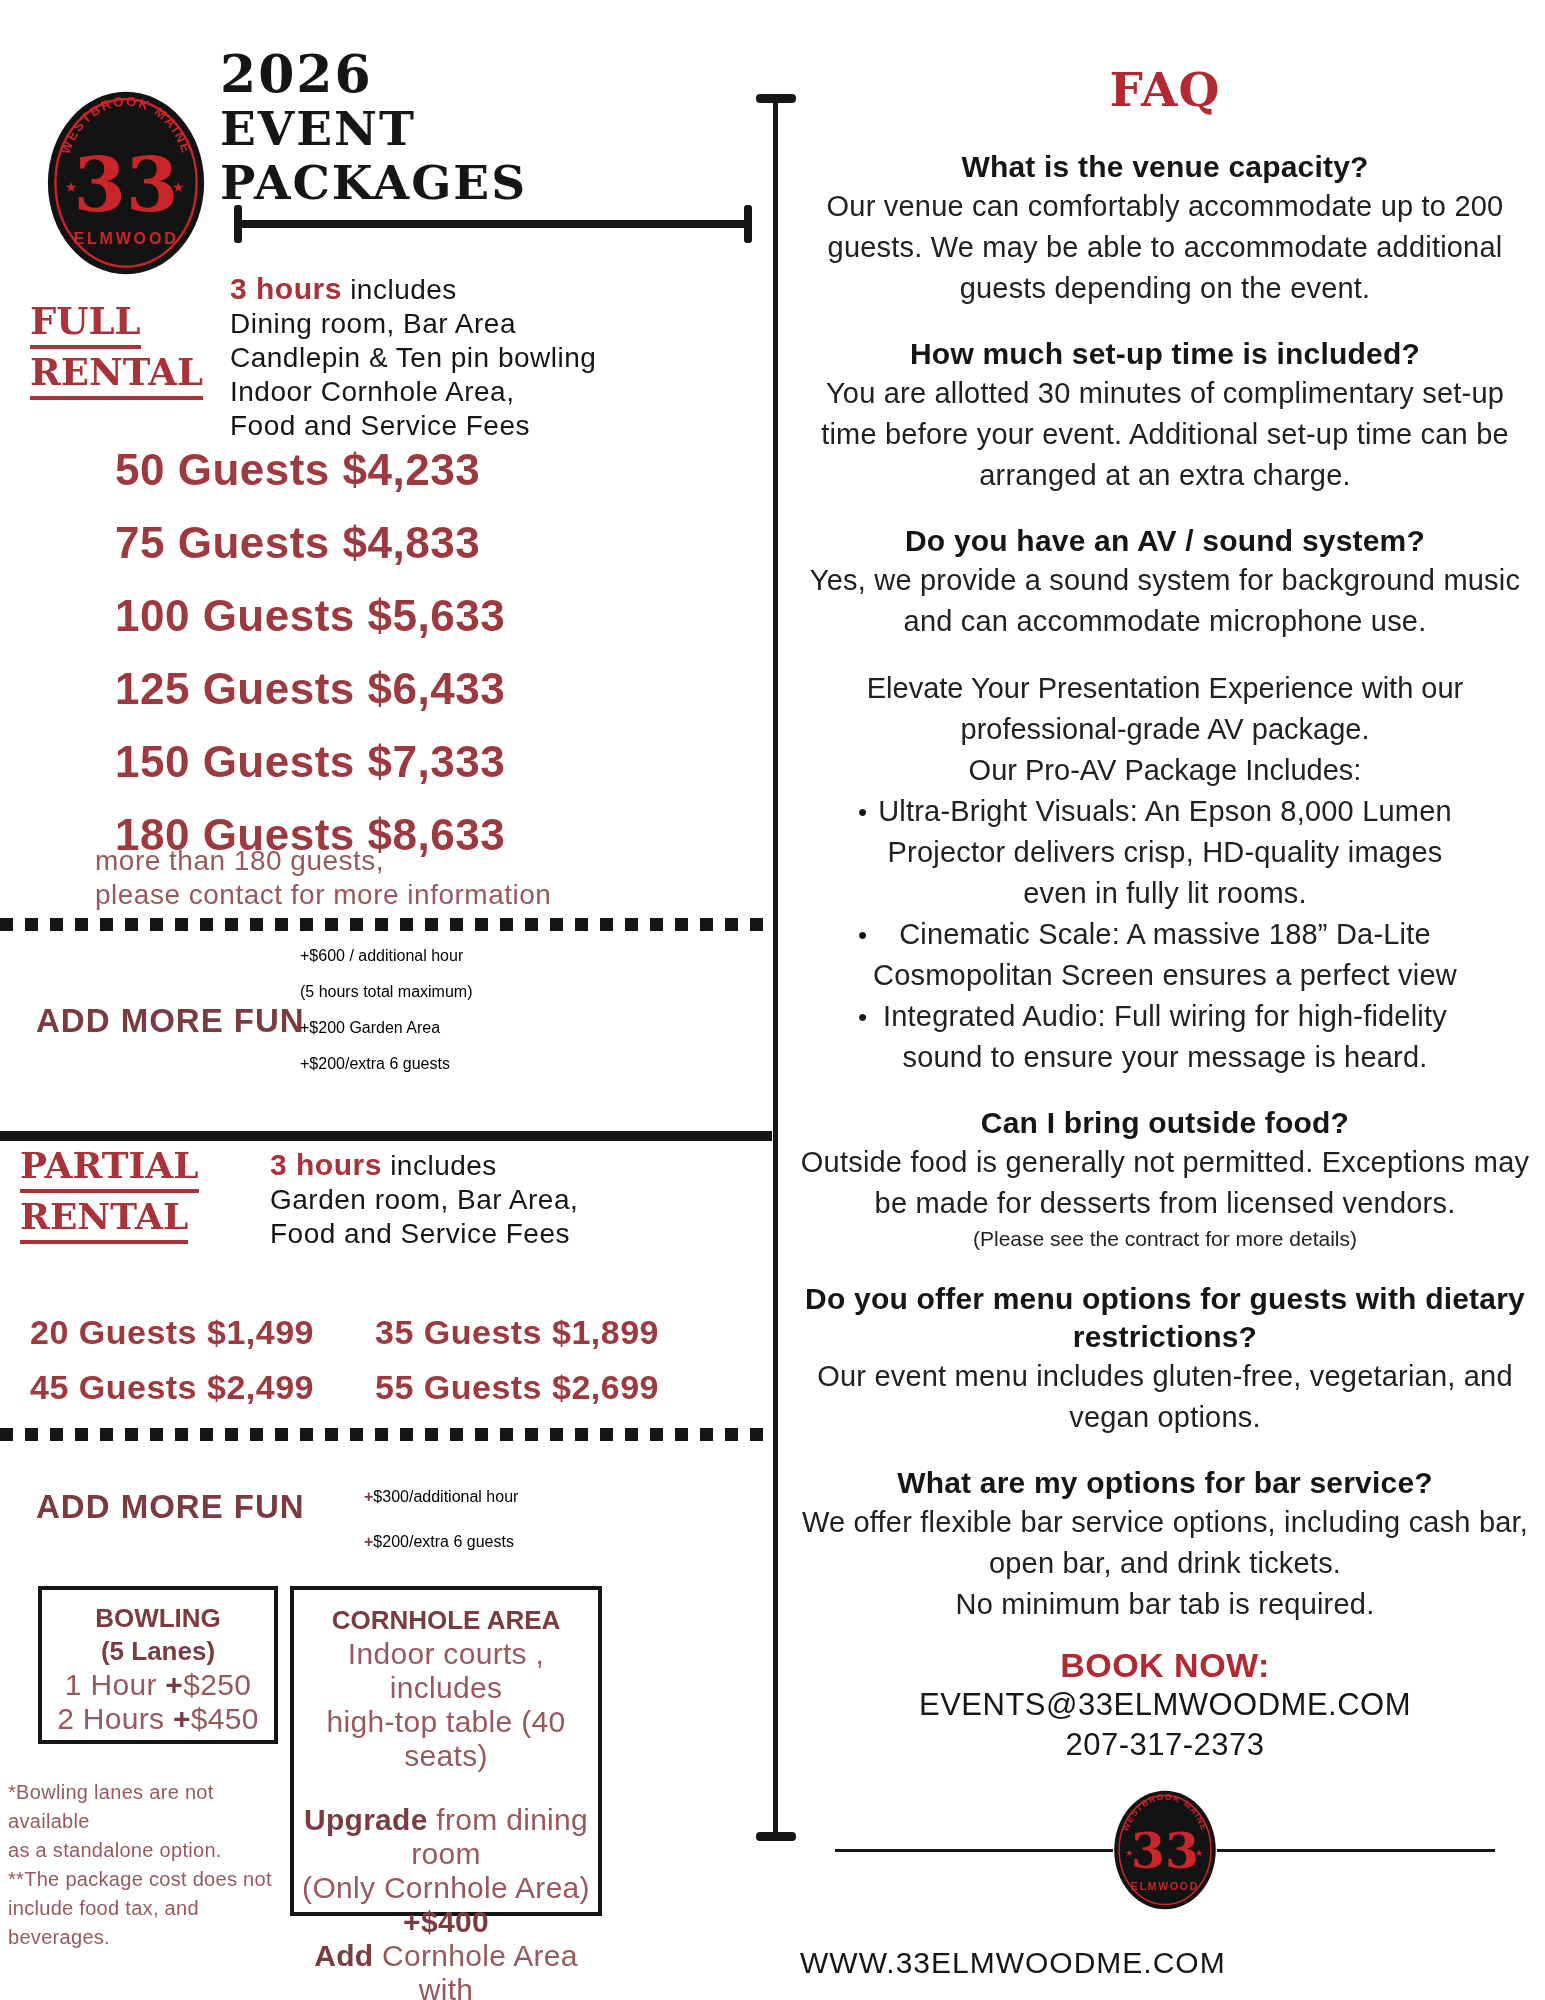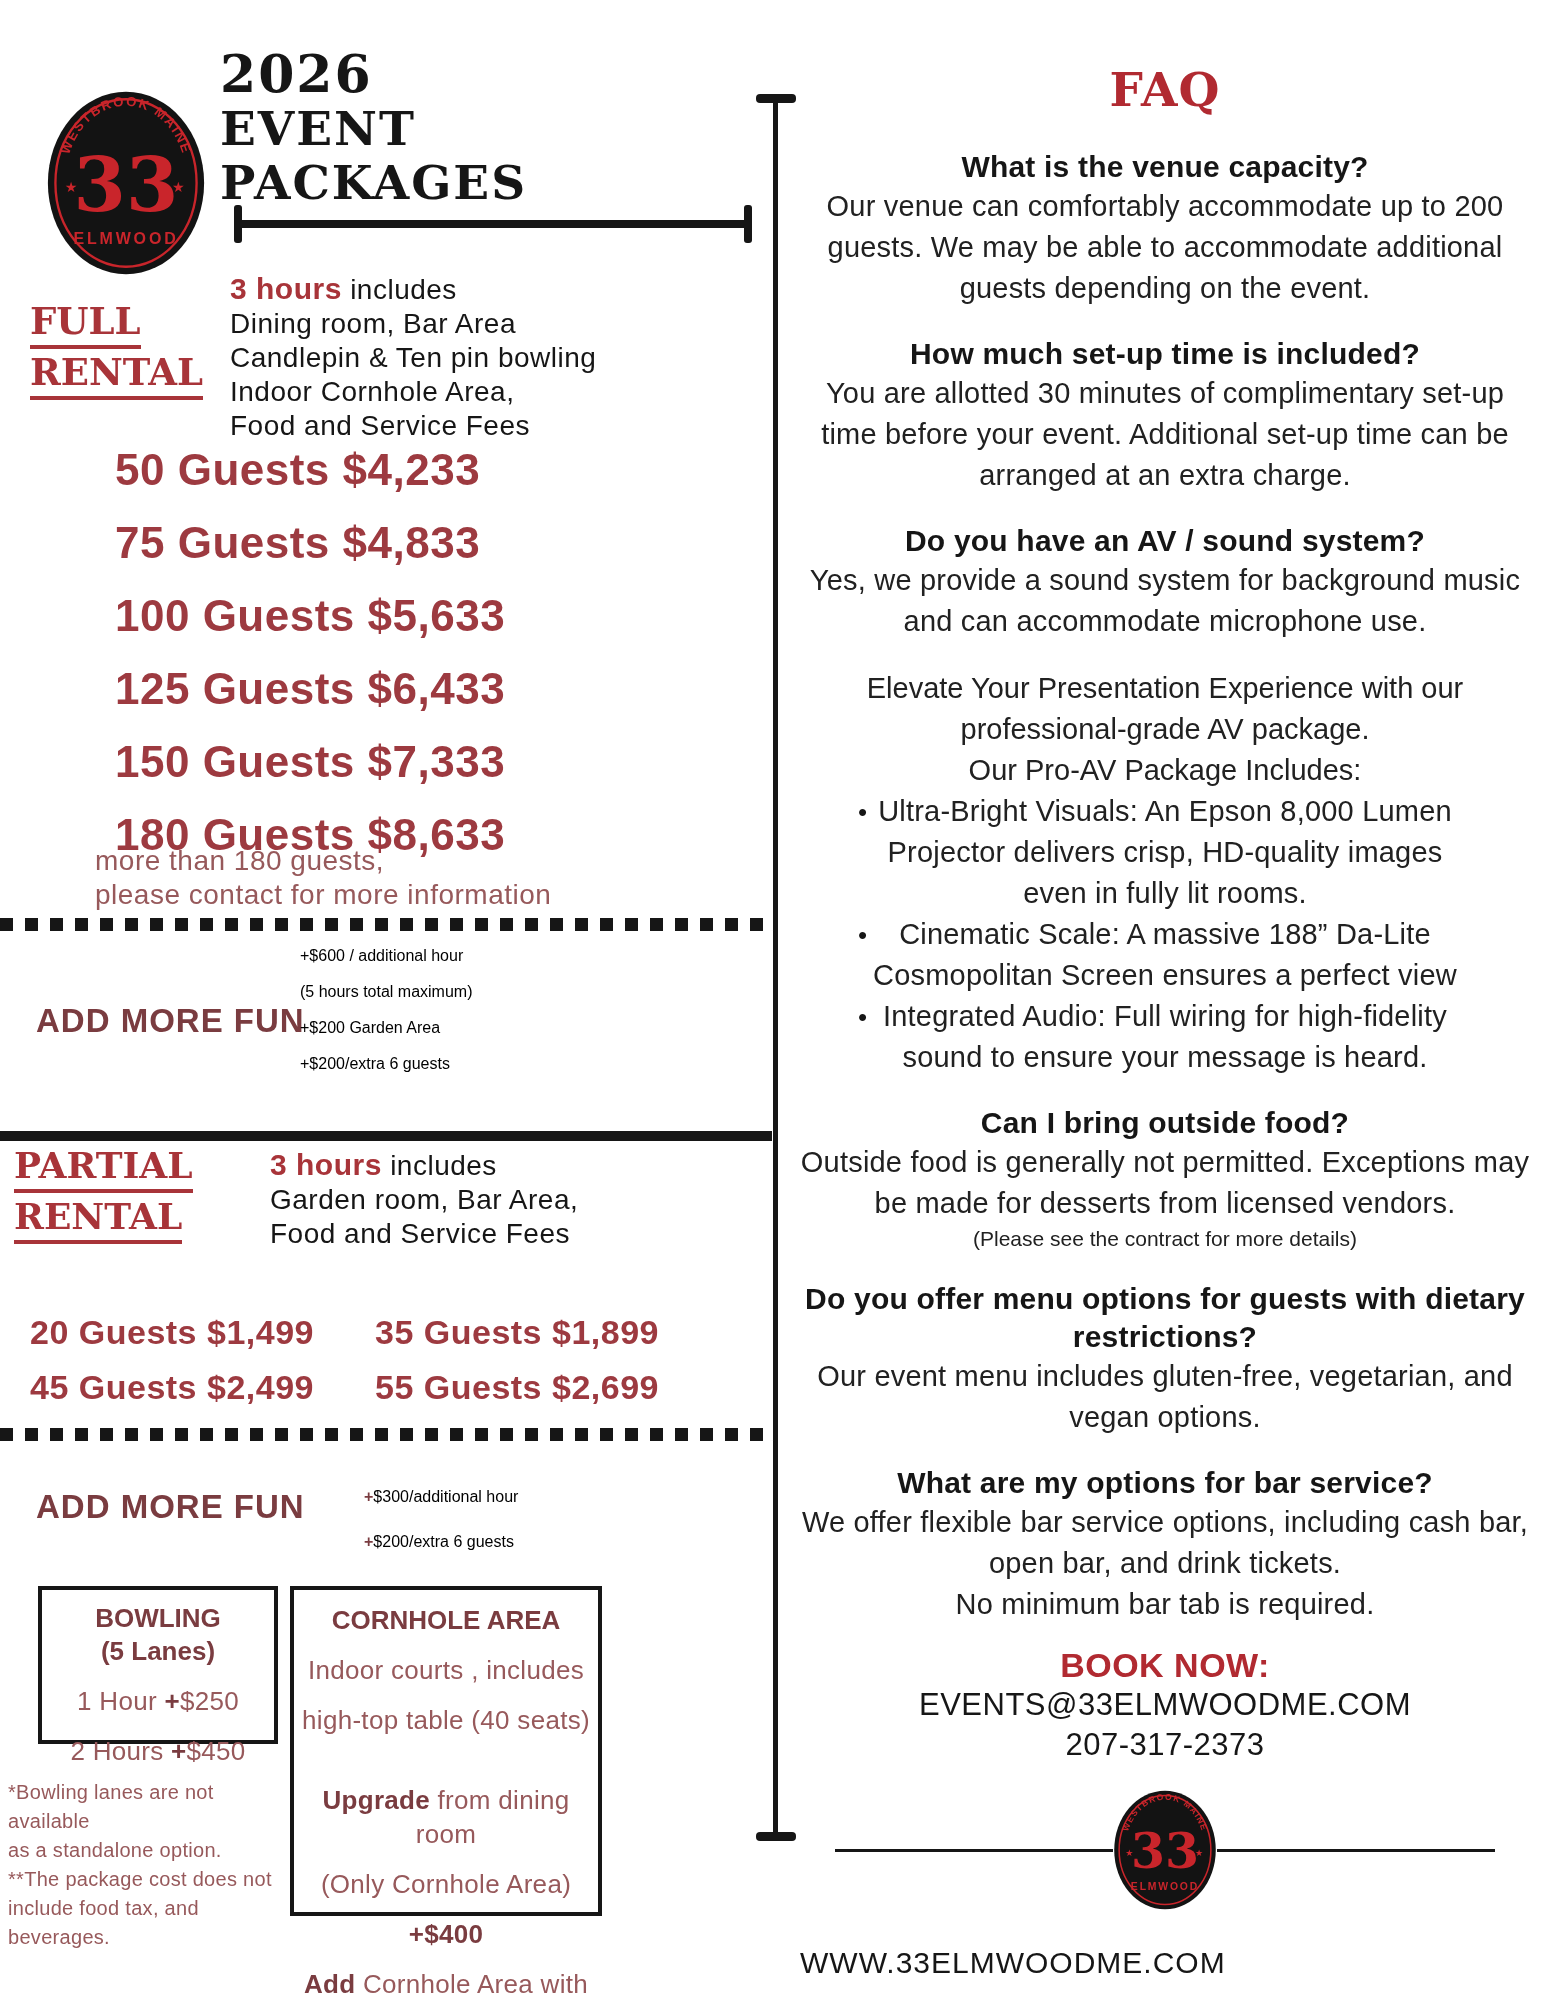--- a/index.html
+++ b/index.html
@@ -41,21 +41,21 @@
   
   .vline{left:773px;top:100px;width:5px;height:1735px;background:var(--ink);}
   .vcap{width:40px;height:9px;background:var(--ink);border-radius:4px;left:756px;}
   .vcap.top{top:94px;}
   .vcap.bot{top:1832px;}
 
   
   .rental-label{color:var(--rental-red);line-height:46px;}
   .rental-label span{display:inline-block;border-bottom:4px solid currentColor;padding-bottom:1px;}
   .full-label{left:30px;top:298px;width:210px;font-size:37px;}
-  .partial-label{left:14px;top:1142px;width:215px;font-size:36px;}
+  .partial-label{left:20px;top:1142px;width:215px;font-size:36px;}
 
   
   .includes{color:var(--ink);font-size:28px;line-height:34px;letter-spacing:0.5px;}
   .includes .dur{color:var(--rental-red);font-weight:bold;font-size:30px;}
   .full-includes{left:230px;top:272px;width:500px;}
   .partial-includes{left:270px;top:1148px;width:460px;}
 
   
   .price{color:var(--price-maroon);font-weight:bold;}
   .full-prices{left:115px;top:438px;width:540px;}
@@ -76,21 +76,21 @@
   .af2-label{left:36px;top:1488px;}
   .af1-lines{left:300px;top:938px;width:460px;line-height:36px;}
   .af2-lines{left:364px;top:1474px;width:380px;line-height:45px;text-align:left;}
   .af-plus{font-weight:bold;color:var(--dark-maroon);}
 
   
   .opt-box{border:4px solid var(--ink);background:var(--paper);text-align:center;}
   .bowling-box{left:38px;top:1586px;width:240px;height:158px;padding-top:12px;}
   .cornhole-box{left:290px;top:1586px;width:312px;height:330px;padding:14px 6px;}
   .box-title{color:var(--dark-maroon);font-weight:bold;font-size:26px;line-height:33px;}
-  .box-line{color:var(--muted-maroon);font-size:26px;line-height:34px;letter-spacing:0.3px;margin-top:16px;}
+  .box-line{color:var(--muted-maroon);font-size:30px;line-height:34px;letter-spacing:0.3px;}
   .box-bold{color:var(--dark-maroon);font-weight:bold;}
   .box-gap{height:30px;}
 
   
   .footnotes{left:8px;top:1778px;width:292px;color:var(--muted-maroon);font-size:20px;line-height:29px;letter-spacing:0.3px;}
 
   
   .faq-col{left:800px;top:64px;width:730px;text-align:center;}
   .faq-title{font-size:47px;line-height:52px;color:var(--red-bright);letter-spacing:1px;margin-bottom:32px;}
   .qa{margin-bottom:26px;}

